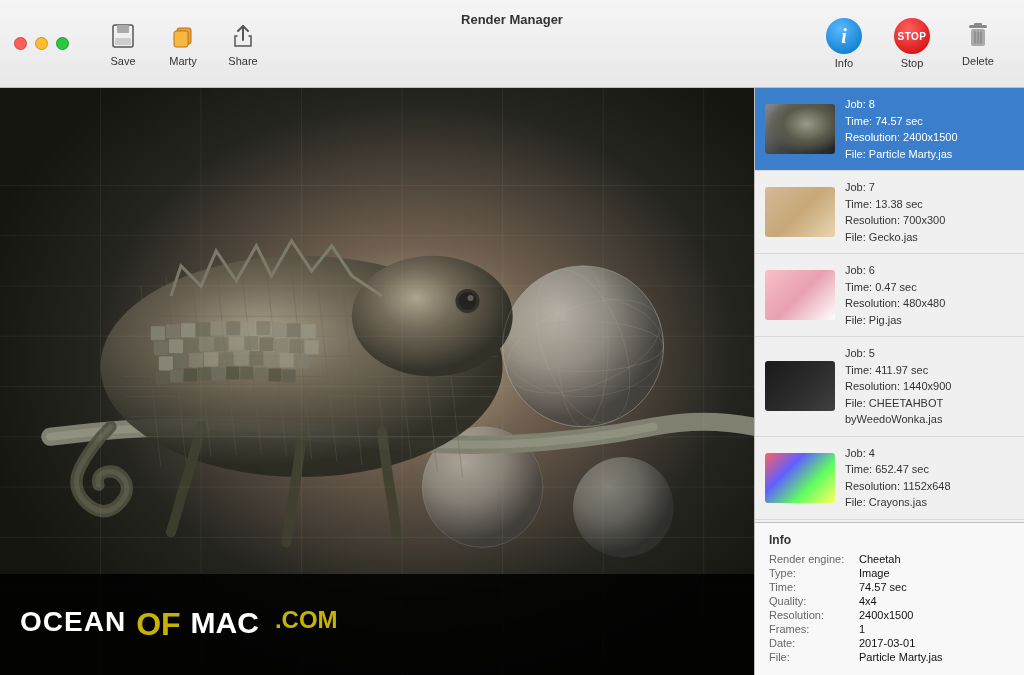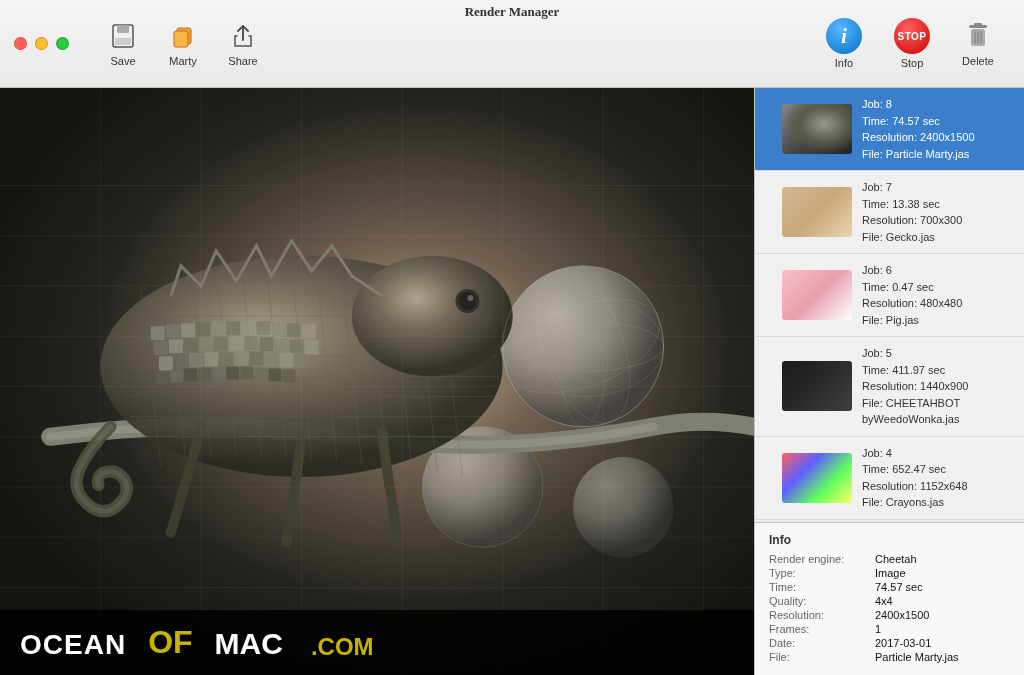--- a/index.html
+++ b/index.html
@@ -63,22 +63,21 @@
       color: #333;
     }
 
     .window-title {
       position: absolute;
       left: 50%;
       transform: translateX(-50%);
       font-size: 13px;
       font-weight: 600;
       color: #333;
-      top: 4px;
-      font-family: Liberation Serif, serif;
+      top: 12px;
     }
 
     .toolbar-right {
       margin-left: auto;
       display: flex;
       align-items: center;
       gap: 4px;
       padding-right: 16px;
     }
 
@@ -96,24 +95,24 @@
       overflow: hidden;
     }
 
     
     .watermark {
       position: absolute;
       bottom: 0;
       left: 0;
       right: 0;
       background: rgba(0,0,0,0.85);
-      padding: 14px 20px;
-      display: flex;
-      align-items: flex-end;
-      gap: 16px;
+      padding: 32px 20px;
+      display: flex;
+      align-items: flex-start;
+      gap: 4px;
     }
     .watermark-ocean {
       font-size: 28px;
       font-weight: 700;
       color: #ffffff;
       letter-spacing: 1px;
     }
     .watermark-of {
       font-size: 32px;
       font-weight: 700;
@@ -142,21 +141,21 @@
     }
 
     
     .jobs-list {
       flex: 1;
       overflow-y: auto;
     }
     .job-item {
       display: flex;
       align-items: center;
-      padding: 8px 27px;
+      padding: 8px 10px;
       border-bottom: 1px solid #d8d8d8;
       cursor: pointer;
       gap: 10px;
     }
     .job-item.selected {
       background: #3b7fcc;
     }
     .job-thumbnail {
       width: 70px;
       height: 50px;
@@ -220,21 +219,21 @@
       font-size: 11px;
     }
     .info-title {
       font-weight: 600;
       margin-bottom: 6px;
       color: #333;
       font-size: 12px;
     }
     .info-row {
       display: flex;
-      gap: 16px;
+      gap: 0;
       margin-bottom: 2px;
       align-items: flex-end;
     }
     .info-key {
       color: #666;
       width: 90px;
       flex-shrink: 0;
     }
     .info-val {
       color: #111;

